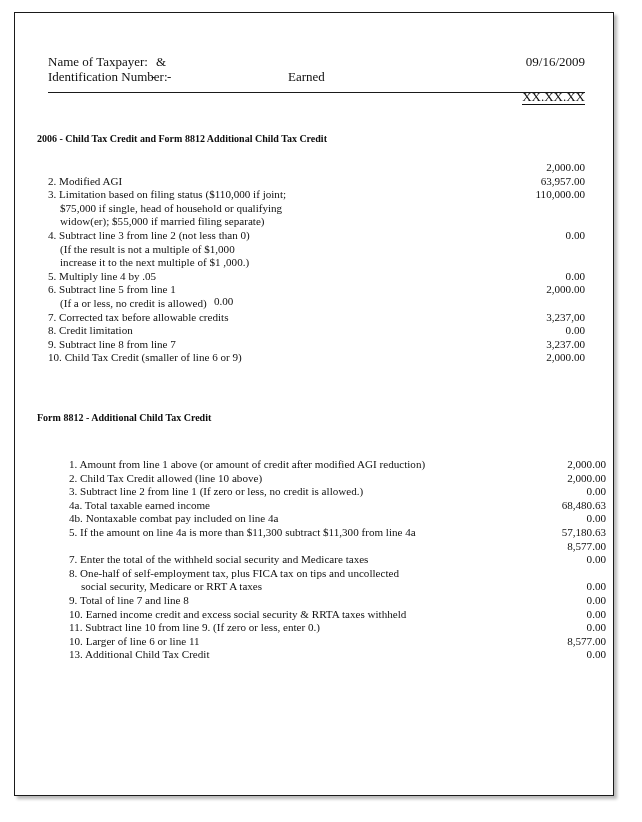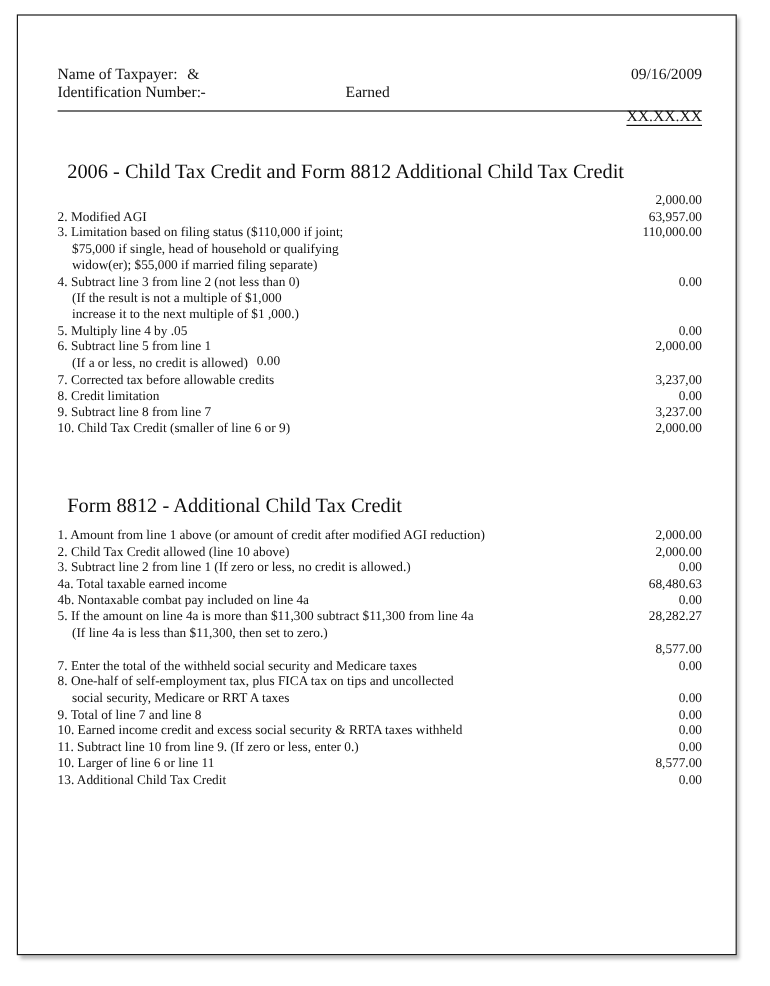--- a/index.html
+++ b/index.html
@@ -66,39 +66,39 @@
     left: 33px;
     top: 79px;
     width: 537px;
     height: 0;
     border-bottom: 1.2px solid #1a1a1a;
   }
 
   
   .section-title {
     position: absolute;
-    left: 41px;
-    font-size: 17px;
-    font-weight: normal;
+    left: 22px;
+    font-size: 10px;
+    font-weight: bold;
     color: #0d0d0d;
     white-space: nowrap;
   }
   #section-1-title { top: 120px; }
   #section-2-title { top: 399px; text-align: right; }
 
   
   .lines {
     position: absolute;
     left: 33px;
     width: 537px;
     font-size: 11.1px;
     color: #111;
   }
   #section-1-lines { top: 148px; }
-  #section-2-lines { top: 427px; }
+  #section-2-lines { top: 445px; margin-left: 21px; }
 
   .line-row {
     position: relative;
     height: 13.6px;
     line-height: 13.6px;
     white-space: nowrap;
   }
   .line-label {
     position: absolute;
     left: 0;
@@ -220,24 +220,21 @@
         <div class="line-row">
           <span class="line-label">4a. Total taxable earned income</span>
           <span class="line-value">68,480.63</span>
         </div>
         <div class="line-row">
           <span class="line-label">4b. Nontaxable combat pay included on line 4a</span>
           <span class="line-value">0.00</span>
         </div>
         <div class="line-row">
           <span class="line-label">5. If the amount on line 4a is more than $11,300 subtract $11,300 from line 4a</span>
-          <span class="line-value">28,282.27</span>
-        </div>
-        <div class="line-row">
-          <span class="line-label indent">(If line 4a is less than $11,300, then set to zero.)</span>
+          <span class="line-value">57,180.63</span>
         </div>
         <div class="line-row">
           <span class="line-value">8,577.00</span>
         </div>
         <div class="line-row">
           <span class="line-label">7. Enter the total of the withheld social security and Medicare taxes</span>
           <span class="line-value">0.00</span>
         </div>
         <div class="line-row">
           <span class="line-label">8. One-half of self-employment tax, plus FICA tax on tips and uncollected</span>

